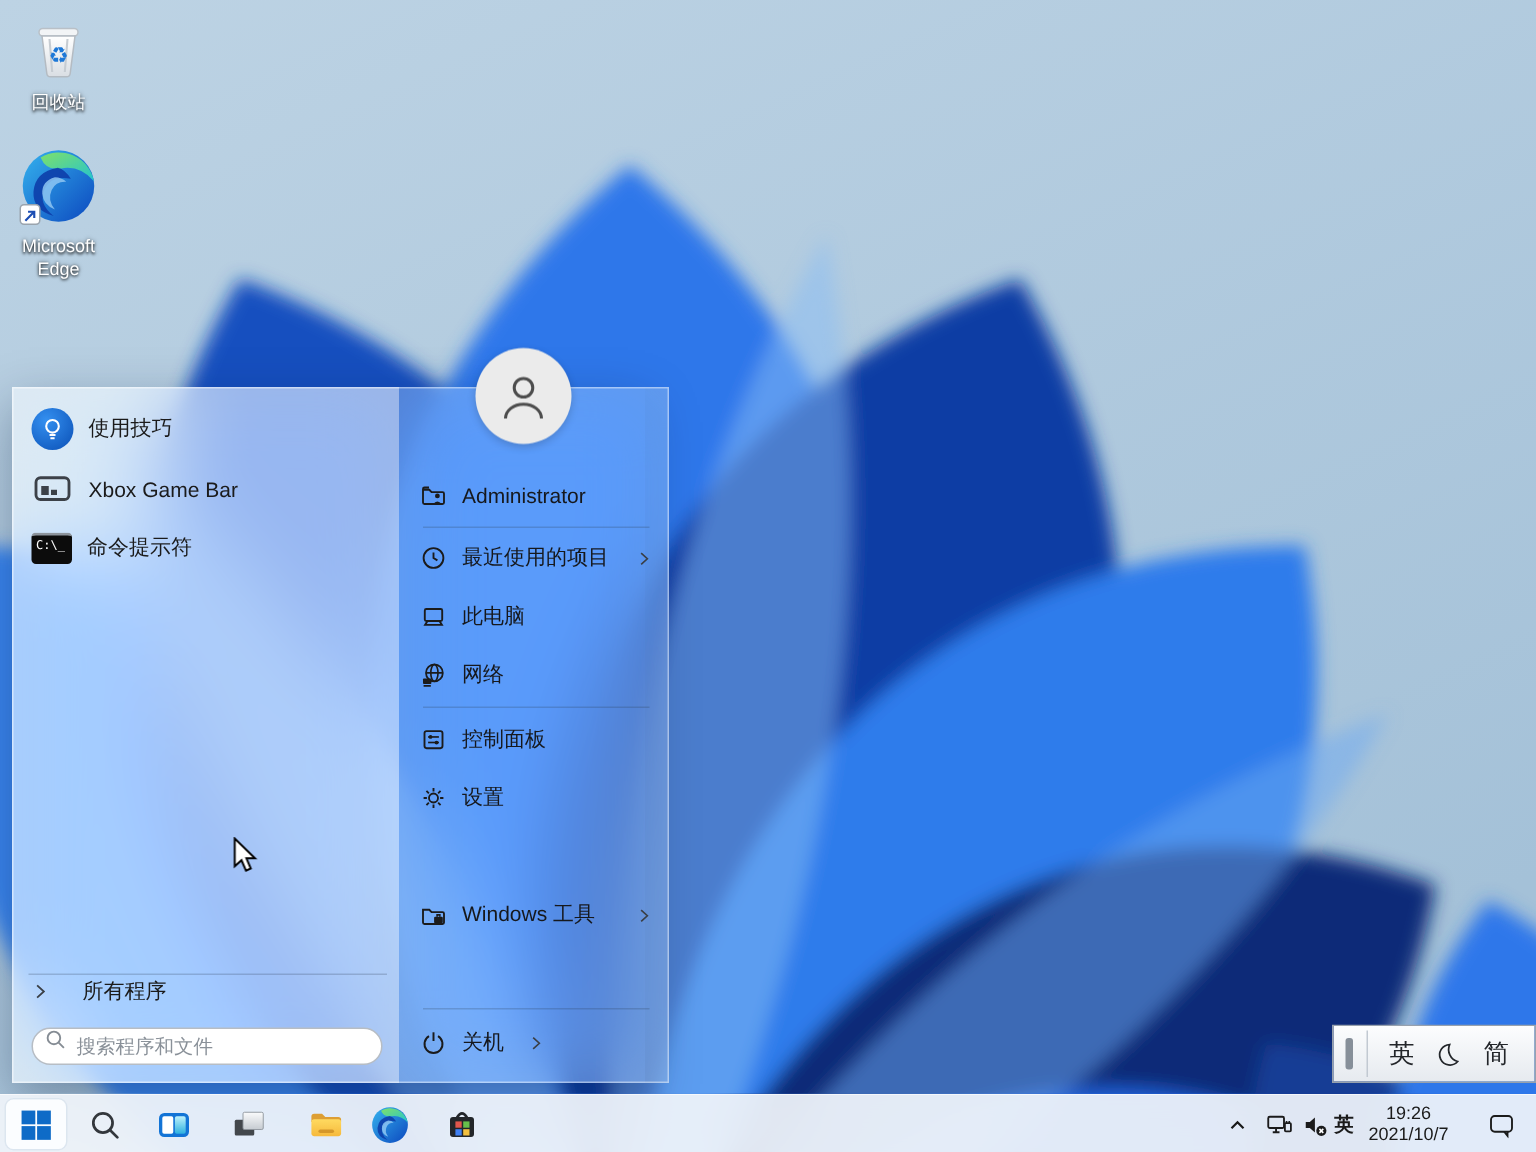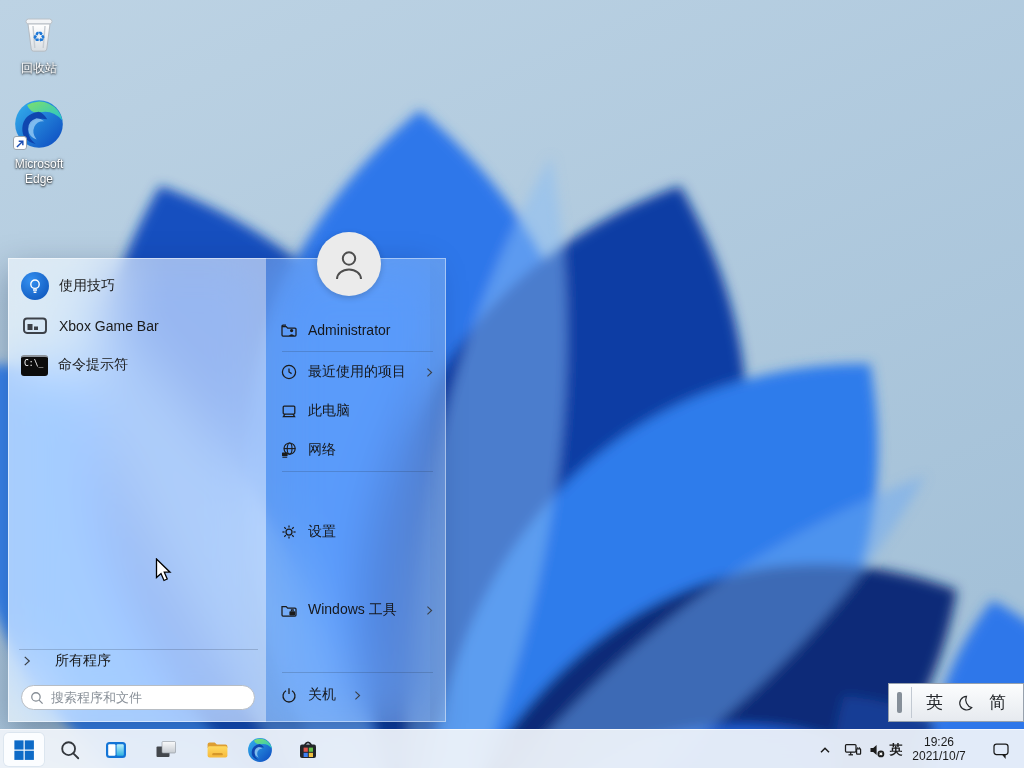--- a/index.html
+++ b/index.html
@@ -42,21 +42,21 @@
   .rrow { position:absolute; left:0; right:0; height:38px; display:flex;
           align-items:center; padding-left:14px; gap:10px;
           font-size:14px; color:#16181c; }
   .rrow .chev-far { position:absolute; right:10px; }
   .chev-inline { margin-left:6px; }
   .divider { position:absolute; height:1px; background:rgba(40,55,75,.22); }
   #all-programs { top:383px; }
   #all-programs .ap-label { margin-left:12px; }
   #search-box { position:absolute; left:12px; top:426px; width:234px; height:25px;
                 background:#fff; border:1px solid #b7bdc4; border-radius:13px;
-                display:flex; align-items:center; padding:0 8px; gap:7px; }
+                display:flex; padding:0 8px; gap:7px; }
   #search-box input { border:none; outline:none; flex:1; font-size:13px;
                       font-family:inherit; color:#333; background:transparent; }
   #search-box input::placeholder { color:#8a9199; }
   #avatar { position:absolute; left:309px; top:-26px; width:64px; height:64px;
             border-radius:50%; background:#ebebeb;
             box-shadow:0 2px 6px rgba(0,0,0,.18);
             display:flex; align-items:center; justify-content:center; }
 
   .tips-badge { width:28px; height:28px; border-radius:50%;
                 background:radial-gradient(circle at 35% 30%, #3490f0, #0a4fb5);
@@ -267,20 +267,30 @@
           <circle cx="9.6" cy="7.6" r="5.6" fill="none" stroke="#1b1b1b" stroke-width="1.2"></circle>
           <ellipse cx="9.6" cy="7.6" rx="2.4" ry="5.6" fill="none" stroke="#1b1b1b" stroke-width="1.1"></ellipse>
           <line x1="4" y1="7.6" x2="15.2" y2="7.6" stroke="#1b1b1b" stroke-width="1.1"></line>
           <rect x="2" y="11.4" width="5.6" height="3.6" rx="0.6" fill="#1b1b1b"></rect>
           <line x1="2.4" y1="16.2" x2="7.2" y2="16.2" stroke="#1b1b1b" stroke-width="1.1"></line>
         </svg>
       <span>网络</span>
     </div>
     <div class="divider" style="top:212px; left:16px; right:12px;"></div>
 
+    <div class="rrow" style="top:215px">
+      <svg width="18" height="18" viewBox="0 0 18 18">
+          <rect x="3" y="3.4" width="12" height="11.4" rx="1.4" fill="none" stroke="#1b1b1b" stroke-width="1.25"></rect>
+          <line x1="5.4" y1="7.3" x2="12.6" y2="7.3" stroke="#1b1b1b" stroke-width="1.1"></line>
+          <circle cx="7" cy="7.3" r="1.25" fill="#1b1b1b"></circle>
+          <line x1="5.4" y1="11" x2="12.6" y2="11" stroke="#1b1b1b" stroke-width="1.1"></line>
+          <circle cx="11" cy="11" r="1.25" fill="#1b1b1b"></circle>
+        </svg>
+      <span>控制面板</span>
+    </div>
     <div class="rrow" style="top:254px">
       <svg width="18" height="18" viewBox="0 0 18 18">
           <circle cx="9" cy="9" r="3" fill="none" stroke="#1b1b1b" stroke-width="1.25"></circle>
           <g stroke="#1b1b1b" stroke-width="1.25">
             <line x1="9" y1="2.4" x2="9" y2="4.6"></line>
             <line x1="9" y1="13.4" x2="9" y2="15.6"></line>
             <line x1="2.4" y1="9" x2="4.6" y2="9"></line>
             <line x1="13.4" y1="9" x2="15.6" y2="9"></line>
             <line x1="4.3" y1="4.3" x2="5.9" y2="5.9"></line>
             <line x1="12.1" y1="12.1" x2="13.7" y2="13.7"></line>

